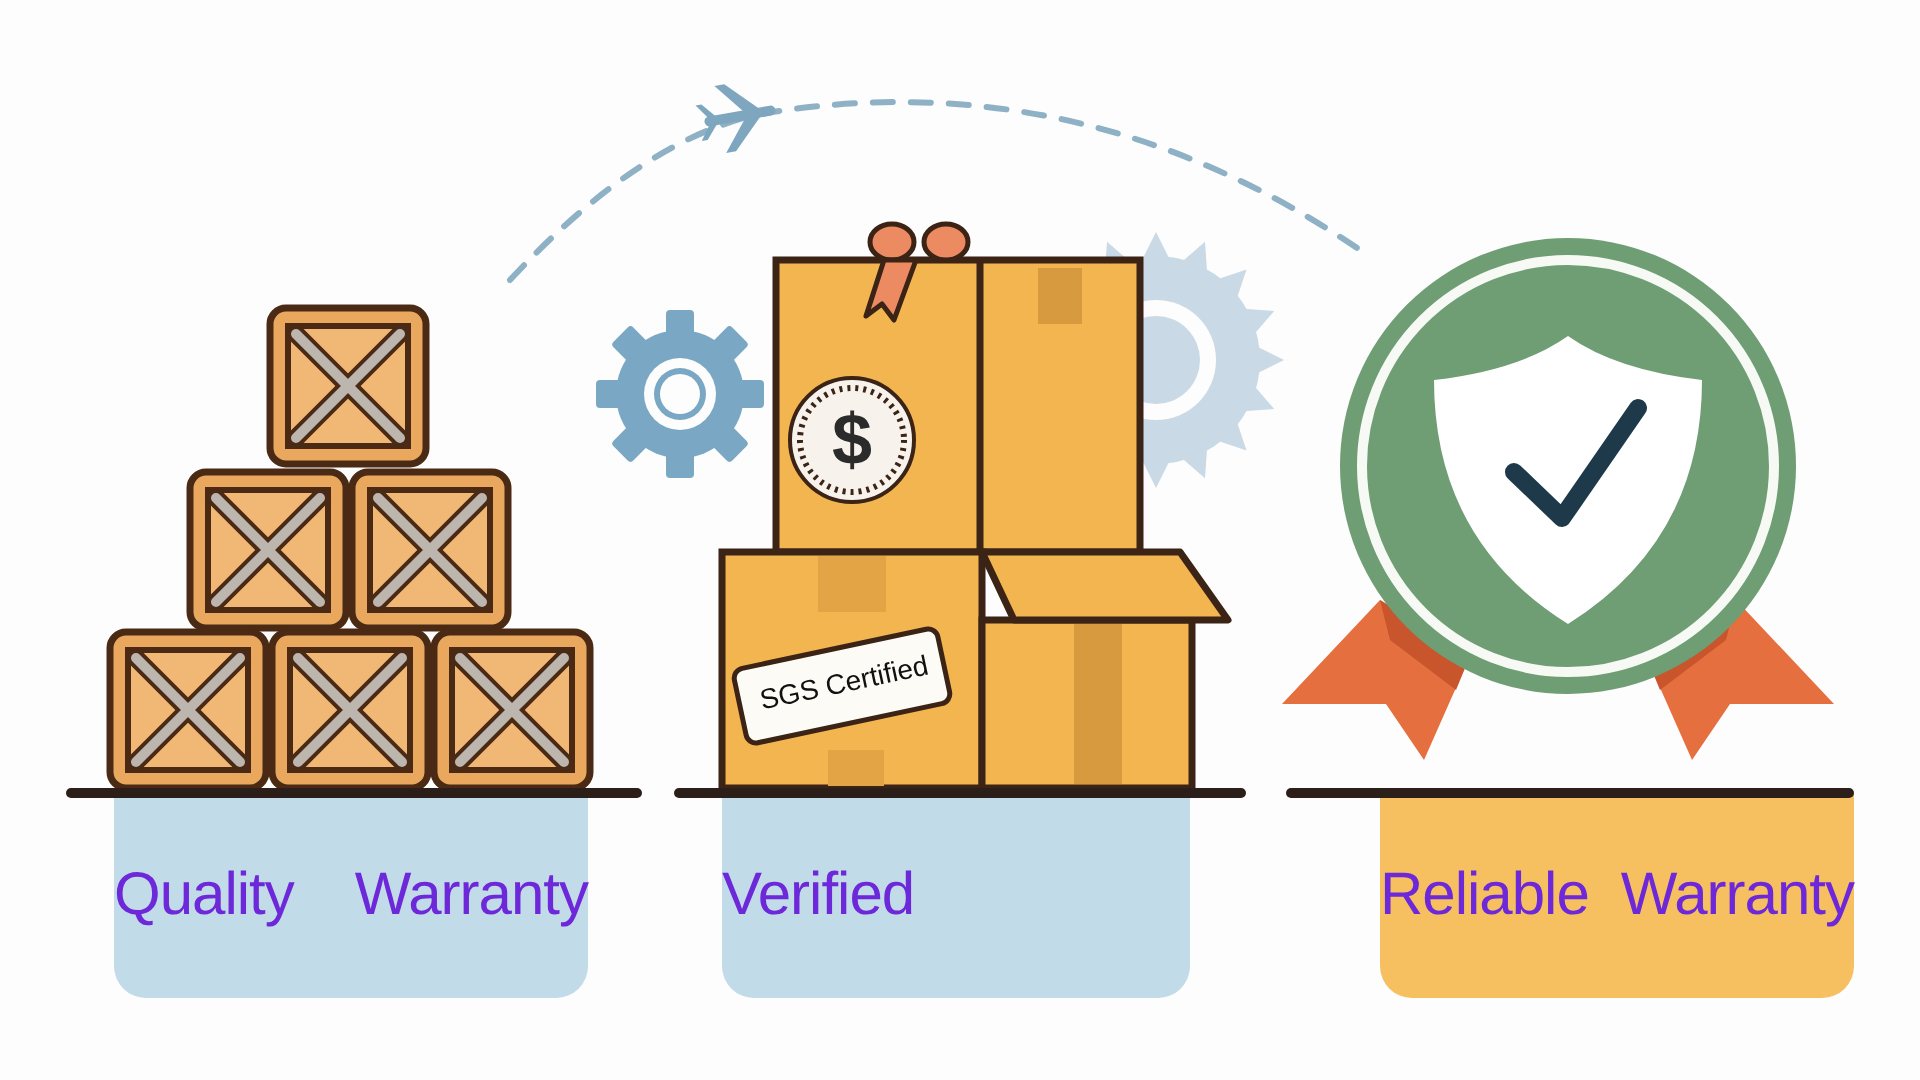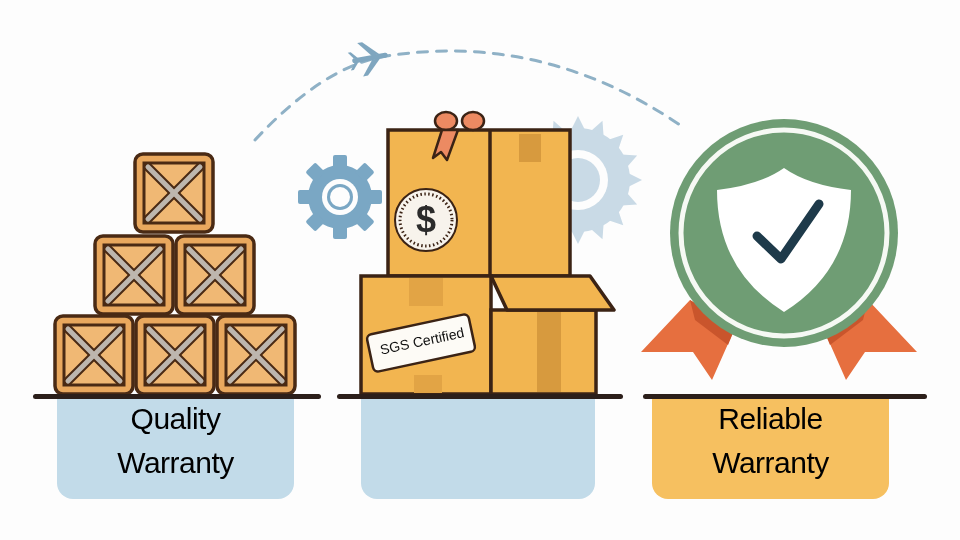--- a/index.html
+++ b/index.html
@@ -1,21 +1,21 @@
 <!DOCTYPE html>
 <html><head>
 <meta charset="utf-8">
 <style>
   html, body { margin:0; padding:0; }
   body { width:960px; height:540px; background:#fdfdfd; position:relative; overflow:hidden;
          font-family:"Liberation Sans", sans-serif; }
   .layer { position:absolute; left:0; top:0; width:960px; height:540px; }
   .label-box { position:absolute; top:397px; height:102px; border-radius:0 0 16px 16px;
-               display:flex; flex-direction:column; align-items:center; justify-content:flex-start;
-               color:#000000; font-size:30px; line-height:44px; letter-spacing:-0.5px; }
+               display:flex; flex-direction:row; align-items:center; justify-content:space-between;
+               color:#6d28d9; font-size:30px; line-height:44px; letter-spacing:-0.5px; }
   .label-box span { display:block; text-align:center; }
   .shelf { position:absolute; top:394px; height:5px; border-radius:3px; background:#2c1f1a; }
 </style>
 </head>
 <body>
 
 <svg class="layer" viewBox="0 0 960 540">
 
   <path d="M255 140 Q 320 70 380 57 Q 540 30 680 125" fill="none" stroke="#8fb1c6" stroke-width="3" stroke-dasharray="10 9" stroke-linecap="round"></path>
 
@@ -125,21 +125,22 @@
   <path d="M717 190 Q760 185 784 168 Q808 185 851 190 Q851 270 784 312 Q717 270 717 190 Z" fill="#ffffff"></path>
 
   <polyline points="757,236 781,259 819,204" fill="none" stroke="#1e3a4a" stroke-width="9" stroke-linecap="round" stroke-linejoin="round"></polyline>
 </svg>
 
 <div class="label-box" style="left:57px;width:237px;background:#c2dbe9;">
   <span>Quality</span>
   <span>Warranty</span>
 </div>
 <div class="label-box" style="left:361px;width:234px;background:#c2dbe9;">
+  <span>Verified</span>
 </div>
-<div class="label-box" style="left:652px;width:237px;background:#f6c060;">
+<div class="label-box" style="left:690px;width:237px;background:#f6c060;">
   <span>Reliable</span>
   <span>Warranty</span>
 </div>
 
 <div class="shelf" style="left:33px;width:288px;"></div>
 <div class="shelf" style="left:337px;width:286px;"></div>
 <div class="shelf" style="left:643px;width:284px;"></div>
 
 </body></html>

